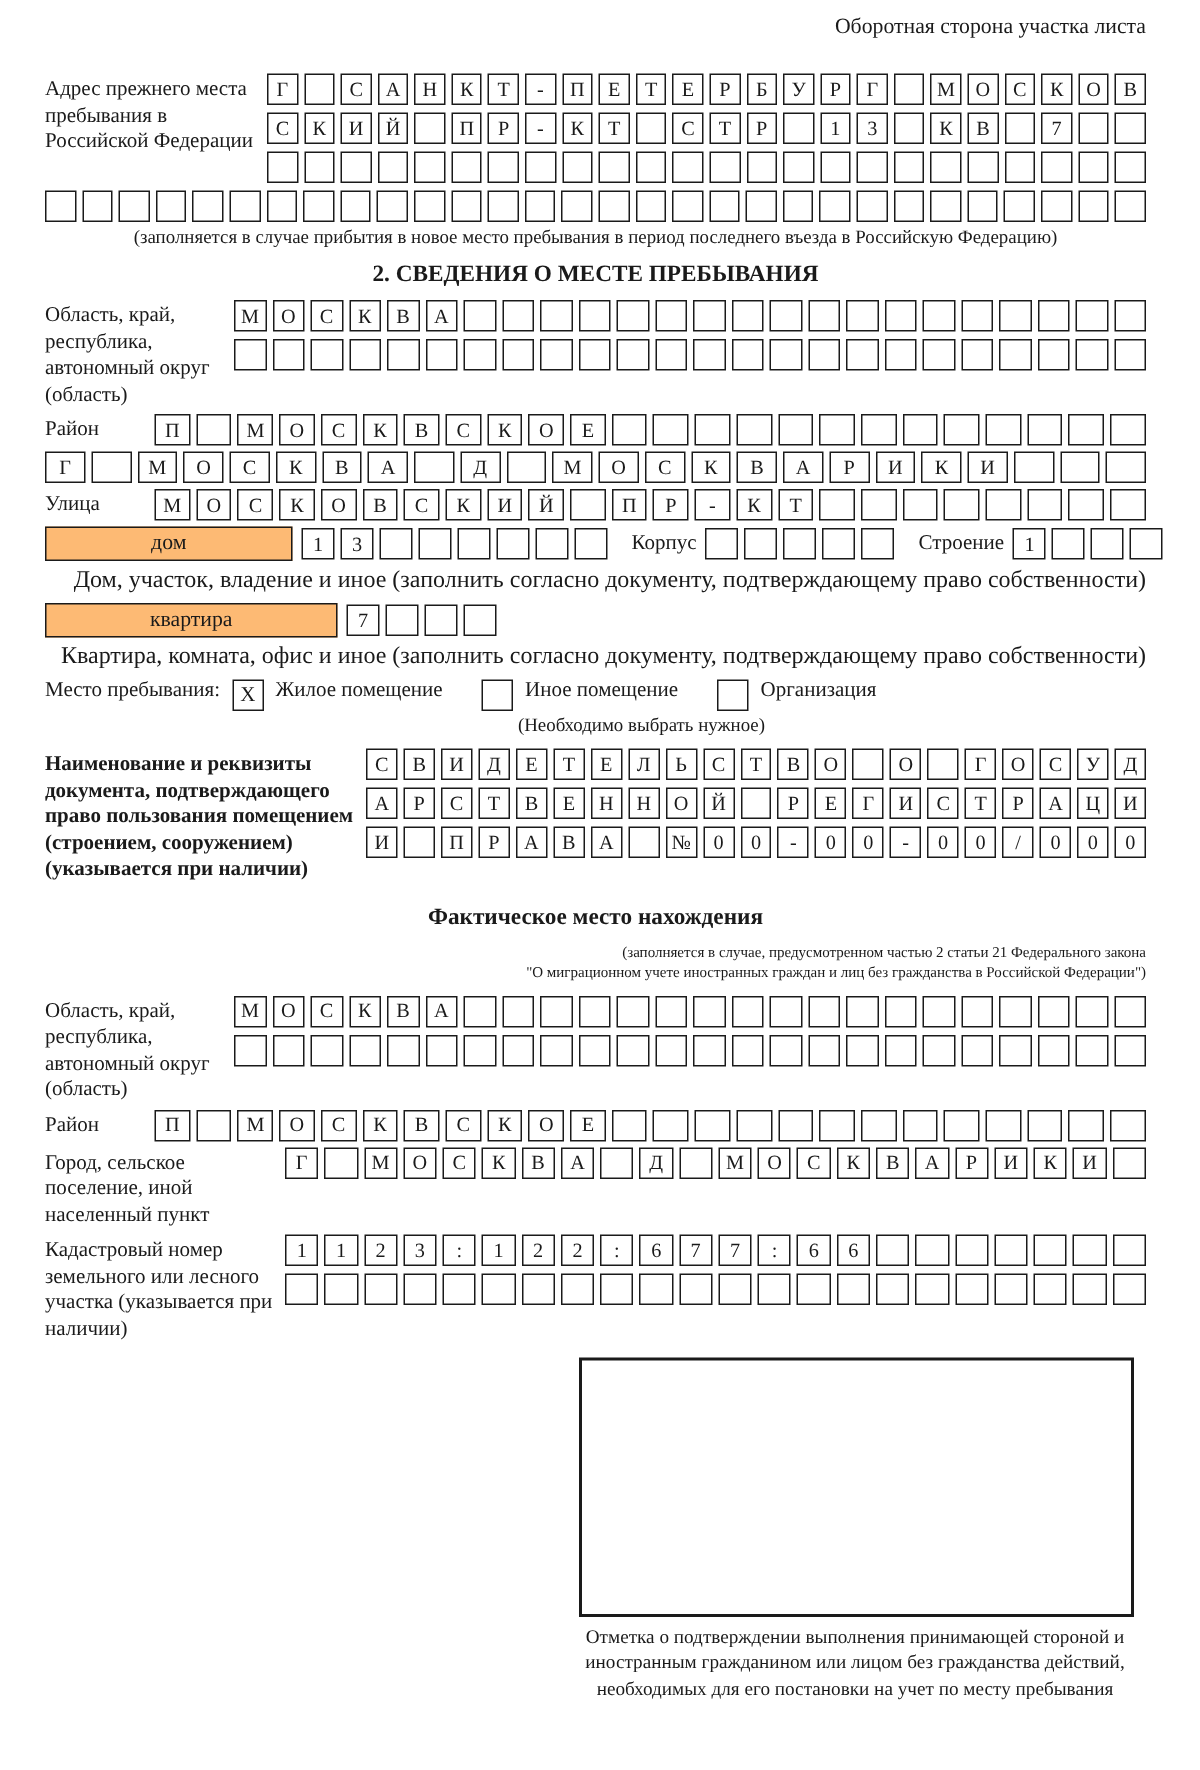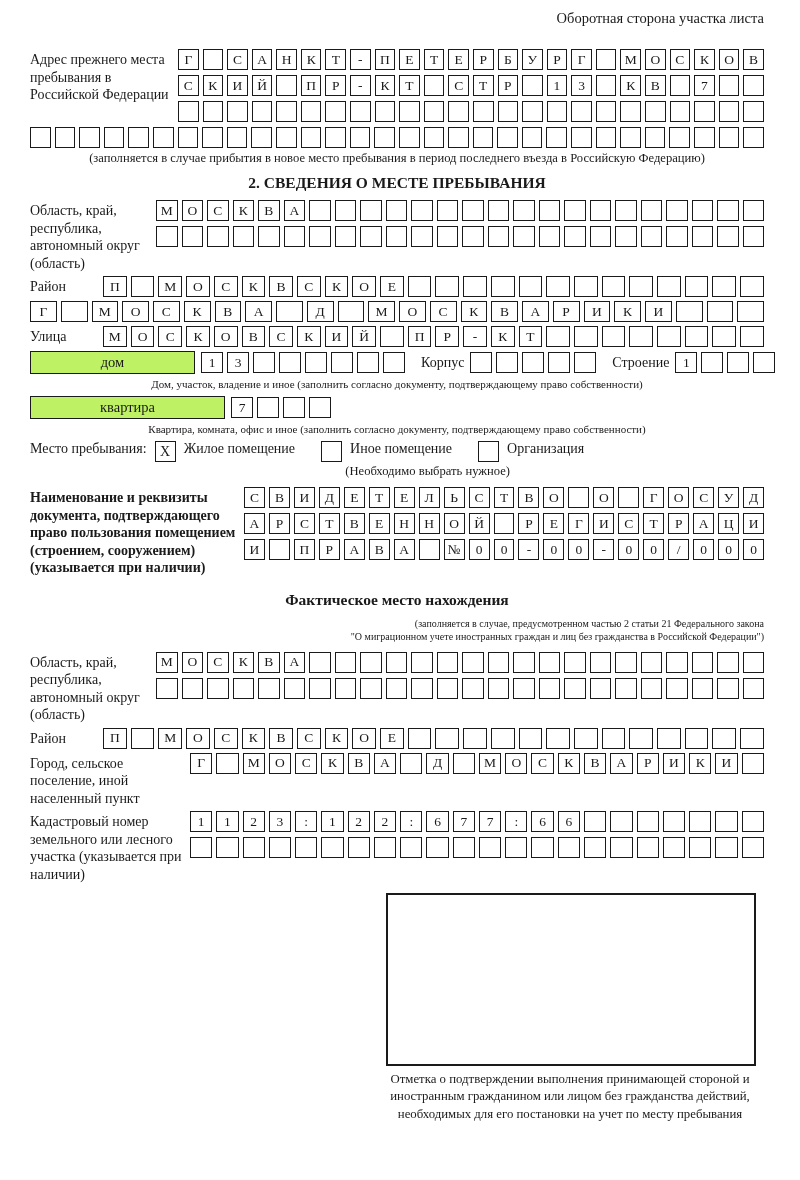--- a/index.html
+++ b/index.html
@@ -24,28 +24,28 @@
   .rows { flex: 1; display: flex; flex-direction: column; gap: 5px; }
   .cellrow { display: flex; gap: 4px; flex: 1; }
   .cell {
     flex: 1 0 0; height: 21px; border: 1.6px solid #1a1a1a;
     display: flex; align-items: center; justify-content: center;
     font-size: 13.5px; background: #fff;
   }
   .fullrow { margin: 5px 0 3px 0; }
 
   .note { font-size: 12.6px; text-align: center; margin: 2px 0 8px; }
-  .note-left { font-size: 11px; text-align: center; margin: 1px 0 6px; }
+  .note-left { font-size: 16px; text-align: right; margin: 1px 0 6px; }
   .sect { text-align: center; font-weight: bold; font-size: 15.5px; margin: 6px 0 8px; }
 
   .houserow { display: flex; align-items: center; margin: 2px 0 4px; }
   .widebox {
     border: 1.6px solid #1a1a1a; height: 23px;
     display: flex; align-items: center; justify-content: center;
-    font-size: 14.5px; flex-shrink: 0; background: #bef264;
+    font-size: 14.5px; flex-shrink: 0; background: #fdba74;
   }
   .fixedcells { display: flex; gap: 4px; margin-left: 6px; }
   .fixedcells .cell { flex: 0 0 22px; }
   .inlinelabel { font-size: 14px; margin-left: 16px; flex-shrink: 0; }
 
   .stayrow { display: flex; align-items: flex-start; margin: 6px 0 2px; font-size: 14px; }
   .chk {
     width: 21px; height: 21px; border: 1.6px solid #1a1a1a; flex: 0 0 21px;
     display: flex; align-items: center; justify-content: center; font-size: 14px; background:#fff;
   }

